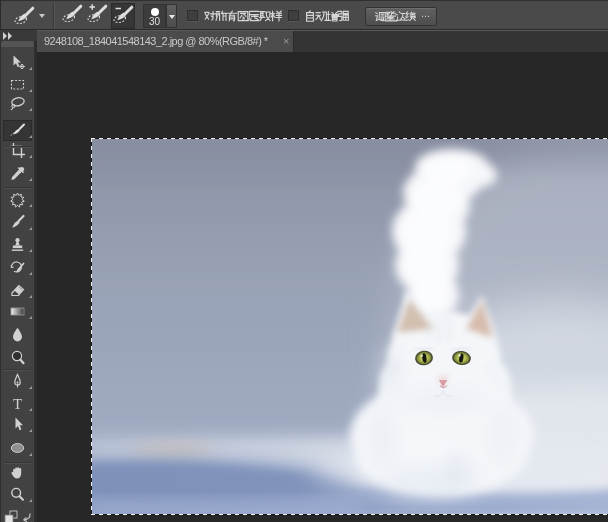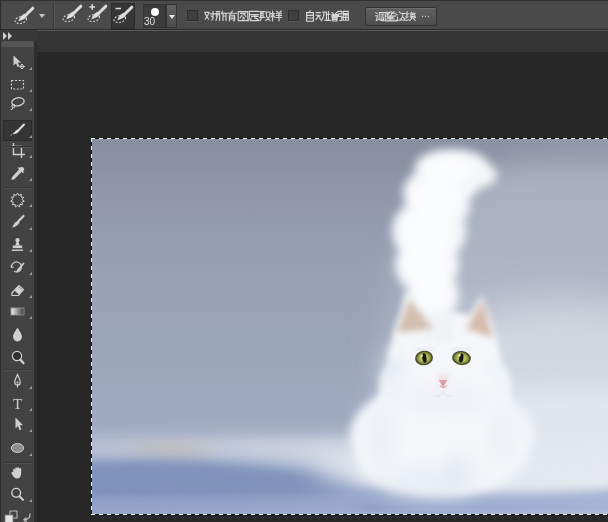--- a/index.html
+++ b/index.html
@@ -54,21 +54,21 @@
           <path d="M3.5 4 h5.5 M6.2 1.2 v5.5" stroke="#dedede" stroke-width="1.5"></path>
         </svg></div>
     <div class="abs tbtn pressed" style="left:111px;"><svg width="22" height="22" viewBox="0 0 22 22">
           <path d="M19.8 3.2 L14.2 8.8" stroke="#dedede" stroke-width="3" stroke-linecap="round"></path>
           <path d="M14 8 C9.5 9 6.8 11.8 5.2 16.2 C10 15.2 13 13.2 14.6 10 Z" fill="#dedede"></path>
           <ellipse cx="7.8" cy="15" rx="5.8" ry="3.4" transform="rotate(-14 7.8 15)" stroke="#dedede" stroke-width="1.15" fill="none" stroke-dasharray="1.8 1.6"></ellipse>
           <path d="M3.5 4.5 h5.5" stroke="#dedede" stroke-width="1.5"></path>
         </svg></div>
     <div class="abs" id="brushbox">
       <div class="abs" style="left:7px;top:3px;width:8px;height:8px;border-radius:50%;background:radial-gradient(circle at 45% 40%,#ffffff 55%,#d8d8d8);"></div>
-      <div class="abs" style="left:0;top:11px;width:21px;text-align:left;font-size:10px;color:#e0e0e0;">30</div>
+      <div class="abs" style="left:0;top:11px;width:21px;text-align:center;font-size:10px;color:#e0e0e0;">30</div>
     </div>
     <div class="abs" id="brusharrow">
       <div class="abs" style="left:2px;top:10px;width:0;height:0;border-left:3.5px solid transparent;border-right:3.5px solid transparent;border-top:4px solid #e8e8e8;"></div>
     </div>
     <div class="abs chk" style="left:187px;top:9px;"></div>
     <div class="abs" style="left:204px;top:9px;"><svg width="12" height="12" viewBox="0 0 12 12" style="display:inline-block;vertical-align:top;margin-right:-1px">
           <path d="M0.8 2.4h4.2 M1.2 3.6l3.4 5.6 M4.8 3.6L1.2 9.2 M6.2 3.8h5.4 M9 1.2v7.4q0 1.4-1.4 1.4 M7.2 5.8l1 1.2" stroke="#d6d6d6" stroke-width="1.15" fill="none" stroke-linecap="round"></path>
         </svg><svg width="12" height="12" viewBox="0 0 12 12" style="display:inline-block;vertical-align:top;margin-right:-1px">
           <path d="M1.2 1.6h3.6 M1.4 3.2h3.2 M1.4 3.2v3.4 M4.6 3.2v3.2 M1.4 4.9h3.2 M2.2 6.6L1 10.4 M4.6 6.6V10.4 M7.6 1.2L6.4 3.6 M7.2 3.4h4.2 M8 3.4v7 M11 3.4v7 M8 6h3" stroke="#d6d6d6" stroke-width="1.15" fill="none" stroke-linecap="round"></path>
         </svg><svg width="12" height="12" viewBox="0 0 12 12" style="display:inline-block;vertical-align:top;margin-right:-1px">
@@ -99,20 +99,24 @@
             <path d="M0.8 1.4h4.6 M3 1.4v2.8 M1.2 2.6l1.8 1.2 M5.6 1 3.8 3.8 M6.8 0.8l1.4 1 M9.8 0.6 8.6 2 M7 2.4h4.4 M7.6 2.4 6.6 4.8q2.4 1.4 4.8.6 M0.8 5.6h10.4 M2.8 7.2h6.2 M6 5.6v3 M1.6 8.8h8.6 M0.6 10.8h10.8 M5.8 8.8v2" stroke="#d6d6d6" stroke-width="1.15" fill="none" stroke-linecap="round"></path>
           </svg><svg width="11" height="11" viewBox="0 0 12 12" style="display:inline-block;vertical-align:top;margin-right:-1px">
             <path d="M4.4 0.8 5.8 2 M6.8 2.8h3.8 M8.7 2.8 8.2 6.2q1.8 1.4 2.6 3 M8.2 6.2q-1.2 2.4-2.6 3.4 M1 3.4l1.6 1 M2.6 6.4q1.2 2.6-1.6 4.2 M1.4 10.8q4.2-1.6 9.6-.6" stroke="#d6d6d6" stroke-width="1.15" fill="none" stroke-linecap="round"></path>
           </svg><svg width="11" height="11" viewBox="0 0 12 12" style="display:inline-block;vertical-align:top;margin-right:-1px">
             <path d="M2.8 0.8 1 3h2.6L1 6.2 M3.4 6.2 0.8 7.8 M1 10.4q1.8-.8 3.2-.8 M5.6 2.4h5.6 M7.2 1v1.4 M5.8 4l4.8-.4 M5.6 5.6h6 M8.2 5.6 6.2 7.4 M8.6 5.6q1.4 1.4 2.8 1.8 M7.6 7.4q-1 2-2.4 3 M8 7.2q2.2 1.6 3.2 3.2" stroke="#d6d6d6" stroke-width="1.15" fill="none" stroke-linecap="round"></path>
           </svg></div>
       <div class="abs" style="left:55px;top:-1px;font-size:11px;color:#cccccc;">...</div>
     </div>
   </div>
   <div id="tabbar" class="abs"></div>
+  <div id="tab" class="abs">
+    <div id="tabtxt" class="abs">9248108_184041548143_2.jpg @ 80%(RGB/8#) *</div>
+    <div id="tabx" class="abs">×</div>
+  </div>
   <div id="canvas" class="abs"></div>
   <div class="abs" style="left:92px;top:139px;width:516px;height:375px;overflow:hidden;"><svg width="516" height="375" viewBox="0 0 516 375">
 <defs>
   <linearGradient id="bgv" x1="0" y1="0" x2="0" y2="1">
     <stop offset="0" stop-color="#8a90a2"></stop>
     <stop offset="0.35" stop-color="#98a1b4"></stop>
     <stop offset="0.8" stop-color="#a0abc2"></stop>
     <stop offset="1" stop-color="#a6b1cb"></stop>
   </linearGradient>
   <linearGradient id="blues" x1="0" y1="0" x2="1" y2="0">

